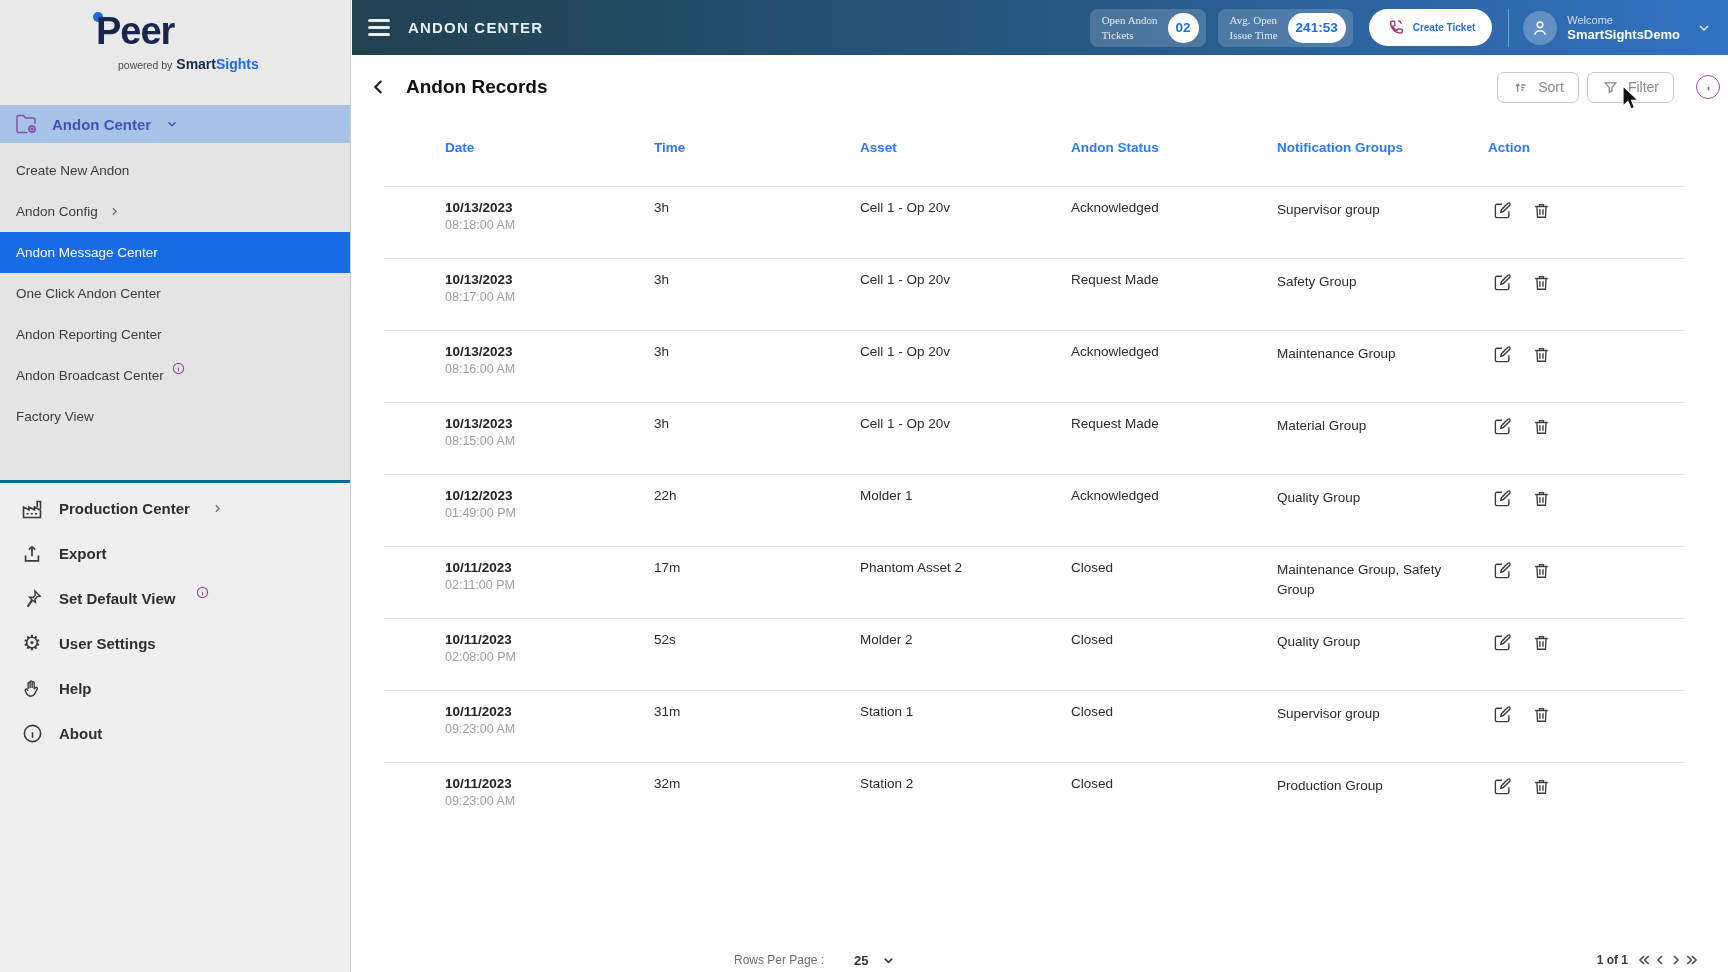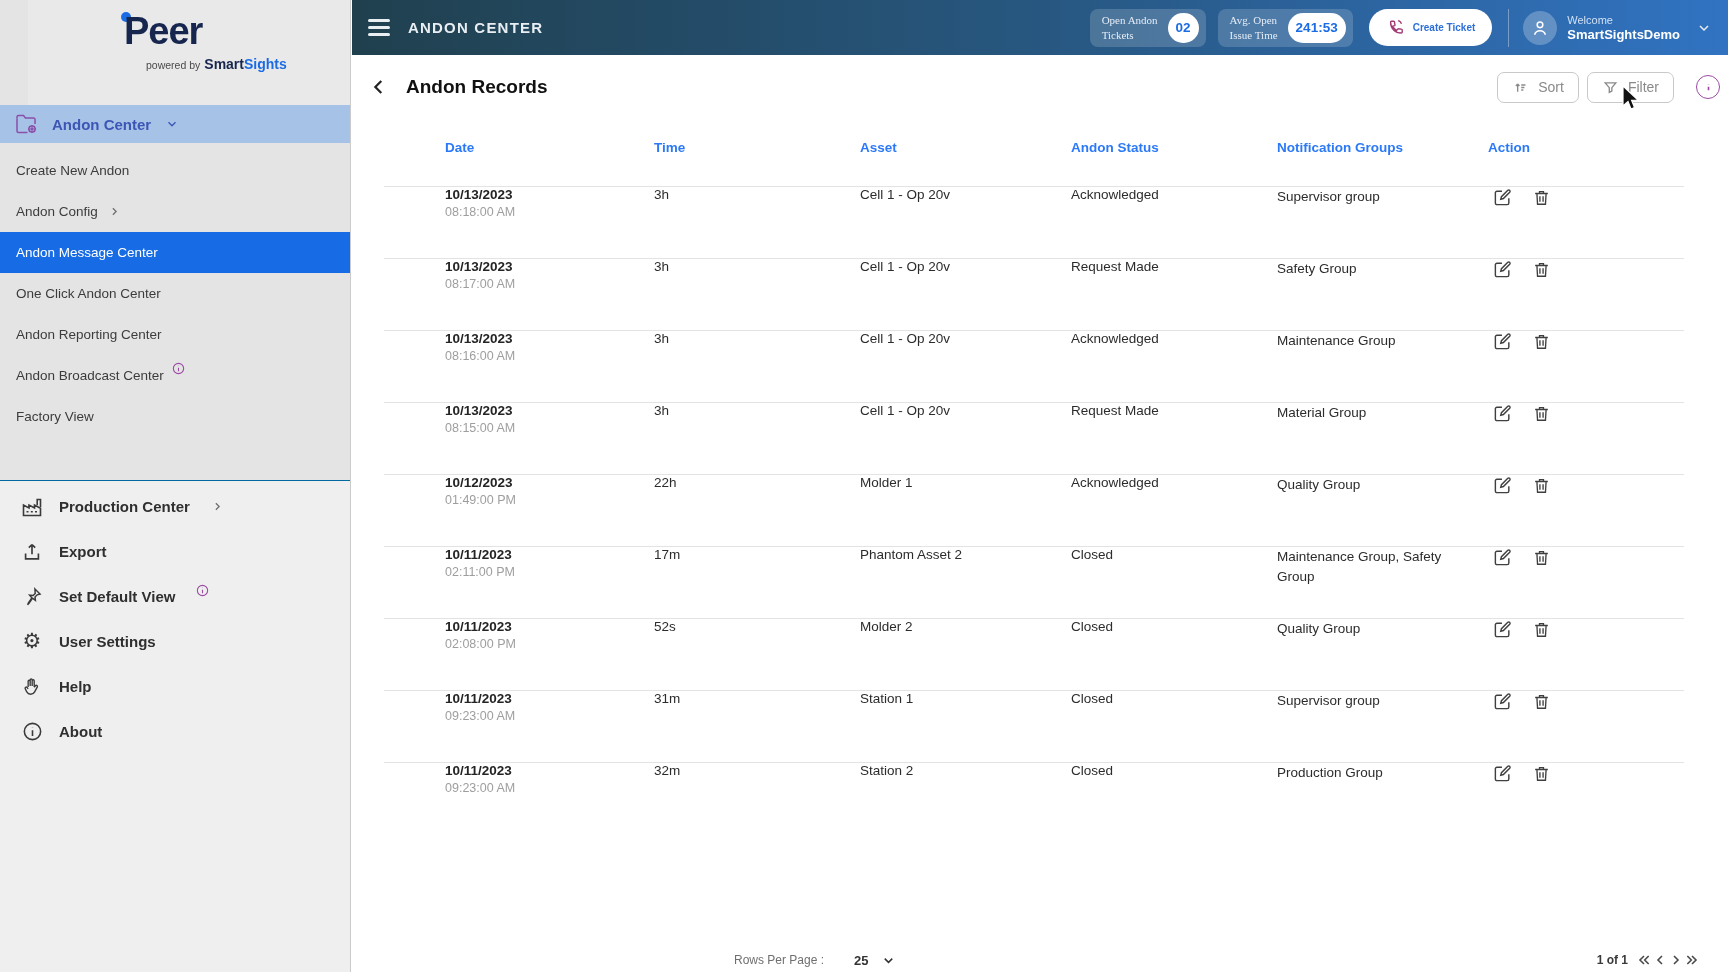--- a/index.html
+++ b/index.html
@@ -1,40 +1,40 @@
 <!DOCTYPE html>
 <html style="--accent: #1B6CE4; --table-header: #2B79F7; --purple: #9C4AA4; --selected-nav: #176BE4; --parent-nav-bg: #A6C3E7; --parent-nav-text: #3D55B4; --header-grad-left: #20404E; --header-grad-right: #3173C2;"><head>
 <meta charset="utf-8">
 <style>
   * { box-sizing: border-box; margin: 0; padding: 0; }
   html,body { width:1728px; height:972px; overflow:hidden; }
   body { position:relative; background:#fff; font-family:"Liberation Sans","DejaVu Sans",sans-serif; color:#2e2e2e; }
   svg { display:block; }
 
   
-  .sidebar { position:absolute; left:0; top:0; bottom:0; width:351px; background:#E4E4E4; border-right:1px solid #CBCBCB;padding-left:28px; }
+  .sidebar { position:absolute; left:0; top:0; bottom:0; width:351px; background:#E4E4E4; border-right:1px solid #CBCBCB; }
   .logo-area { position:relative; height:105px; background:#E9E9E9; }
   .logo-peer { position:absolute; left:96px; top:10px; font-size:38px; font-weight:800; letter-spacing:-1px; color:#16264E; }
   .logo-dot { position:absolute; left:93px; top:12px; width:10px; height:10px; border-radius:50%; background:#1B6CE4; }
   .logo-powered { position:absolute; left:118px; top:56px; font-size:10.5px; color:#4a4a4a; white-space:nowrap; }
   .logo-powered .b1 { font-weight:800; font-size:14px; color:#16264E; margin-left:4px; }
   .logo-powered .b2 { font-weight:800; font-size:14px; color:#1B6CE4; }
 
   .nav-parent { position:absolute; left:0; top:105px; width:100%; height:38px; background:#A6C3E7; display:flex; align-items:center; gap:12px; padding-left:14px; cursor:pointer; }
   .nav-parent .plabel { font-size:15px; font-weight:700; color:#3D55B4; }
   .nav-parent .picon { color:#8A4FA8; }
   .nav-parent .pchev { color:#3D55B4; margin-left:2px; }
 
   .nav-list { position:absolute; left:0; top:150px; width:100%; }
   .nav-item { height:41px; display:flex; align-items:center; padding-left:16px; font-size:13.5px; color:#3c3c3c; cursor:pointer; }
   .nav-item.selected { background:#176BE4; color:#fff; }
   .nav-item .chev-r { color:#6f6f6f; margin-left:10px; }
   .nav-item .mini-info { color:#9C4AA4; margin-left:8px; transform:translateY(-7px); }
 
-  .tools { position:absolute; left:0; top:480px; right:0; bottom:0; background:#EFEFEF; border-top:1px solid #0369a1; padding-top:3px; }
+  .tools { position:absolute; left:0; top:480px; right:0; bottom:0; background:#EFEFEF; border-top:3px solid #0369a1; padding-top:3px; }
   .tool-item { height:45px; display:flex; align-items:center; gap:15px; padding-left:20px; font-size:15px; font-weight:700; color:#2f2f2f; cursor:pointer; }
   .tool-item .ticon { color:#3a3a3a; width:24px; display:flex; justify-content:center; }
   .tool-item .chev-r { color:#6f6f6f; margin-left:6px; }
   .tool-item .mini-info { color:#9C4AA4; margin-left:6px; transform:translateY(-6px); }
   .gear-glyph { font-size:21px; line-height:21px; font-family:"DejaVu Sans",sans-serif; }
 
   
   .main { position:absolute; left:352px; right:0; top:0; bottom:0; background:#fff; }
 
   .topbar { height:55px; background:linear-gradient(90deg,#20404E 0%,#27567E 48%,#3173C2 100%); display:flex; align-items:center; padding:0 10px 0 16px; color:#fff; }
@@ -58,21 +58,21 @@
 
   .page-head { height:58px; display:flex; align-items:center; padding:6px 8px 0 16px; }
   .back-btn { color:#222; cursor:pointer; width:24px; }
   .page-title { font-size:19px; font-weight:800; color:#111; margin-left:14px; }
   .head-right { margin-left:auto; display:flex; align-items:center; gap:8px; }
   .pill-btn { height:31px; border:1px solid #C9C9C9; border-radius:7px; background:#fff; color:#8A8A8A; font-size:14px; display:flex; align-items:center; gap:9px; padding:0 14px; cursor:pointer; font-family:inherit; }
   .info-btn { width:24px; height:24px; border-radius:50%; border:1.6px solid #9C4AA4; color:#9C4AA4; display:flex; align-items:center; justify-content:center; margin-left:14px; background:#fff; cursor:pointer; }
 
   .thead { position:absolute; left:32px; top:140px; width:1300px; display:grid; grid-template-columns:61px 209px 206px 211px 206px 211px 196px; font-size:13.5px; font-weight:800; color:#2B79F7; }
   .tbody { position:absolute; left:32px; top:186px; width:1300px; }
-  .trow { display:grid; grid-template-columns:61px 209px 206px 211px 206px 211px 196px; border-top:1px solid #E3E3E3; height:72px; align-items:start; font-size:13.5px; color:#2c2c2c; }
+  .trow { display:grid; grid-template-columns:61px 209px 206px 211px 206px 211px 196px; border-top:1px solid #E3E3E3; height:72px; padding-top:13px; align-items:start; font-size:13.5px; color:#2c2c2c; }
   .d1 { font-weight:700; color:#242424; }
   .d2 { color:#9E9E9E; font-size:12.5px; margin-top:3px; }
   .c-groups { padding-right:24px; line-height:1.45; }
   .plus { position:relative; width:19px; height:19px; border-radius:50%; background:#1E1E1E; margin-left:8px; margin-top:3px; cursor:pointer; }
   .plus::before, .plus::after { content:""; position:absolute; background:#fff; left:50%; top:50%; }
   .plus::before { width:9px; height:2px; transform:translate(-50%,-50%); }
   .plus::after { width:2px; height:9px; transform:translate(-50%,-50%); }
   .c-action { display:flex; gap:20px; padding-left:5px; margin-top:1px; }
   .icon-btn { color:#3f3f3f; cursor:pointer; background:none; border:none; padding:0; }
 

